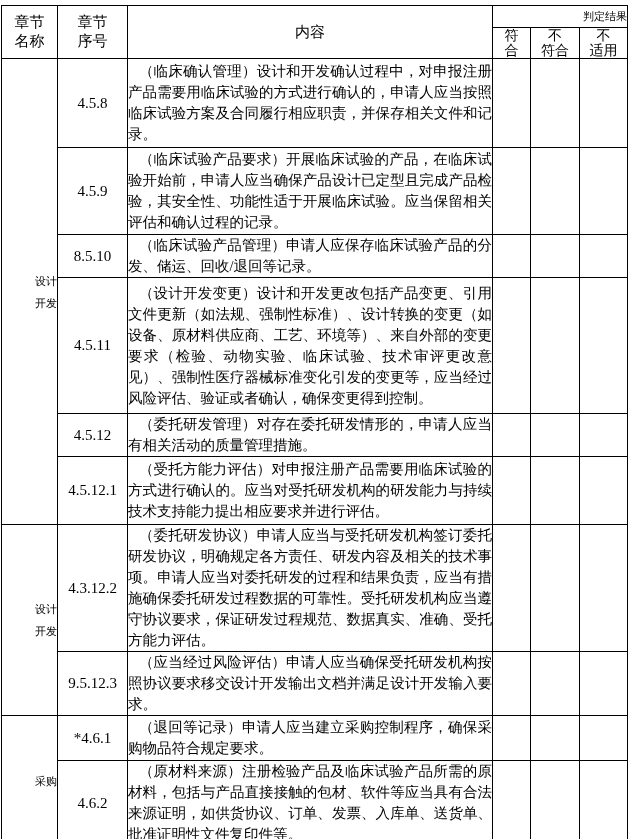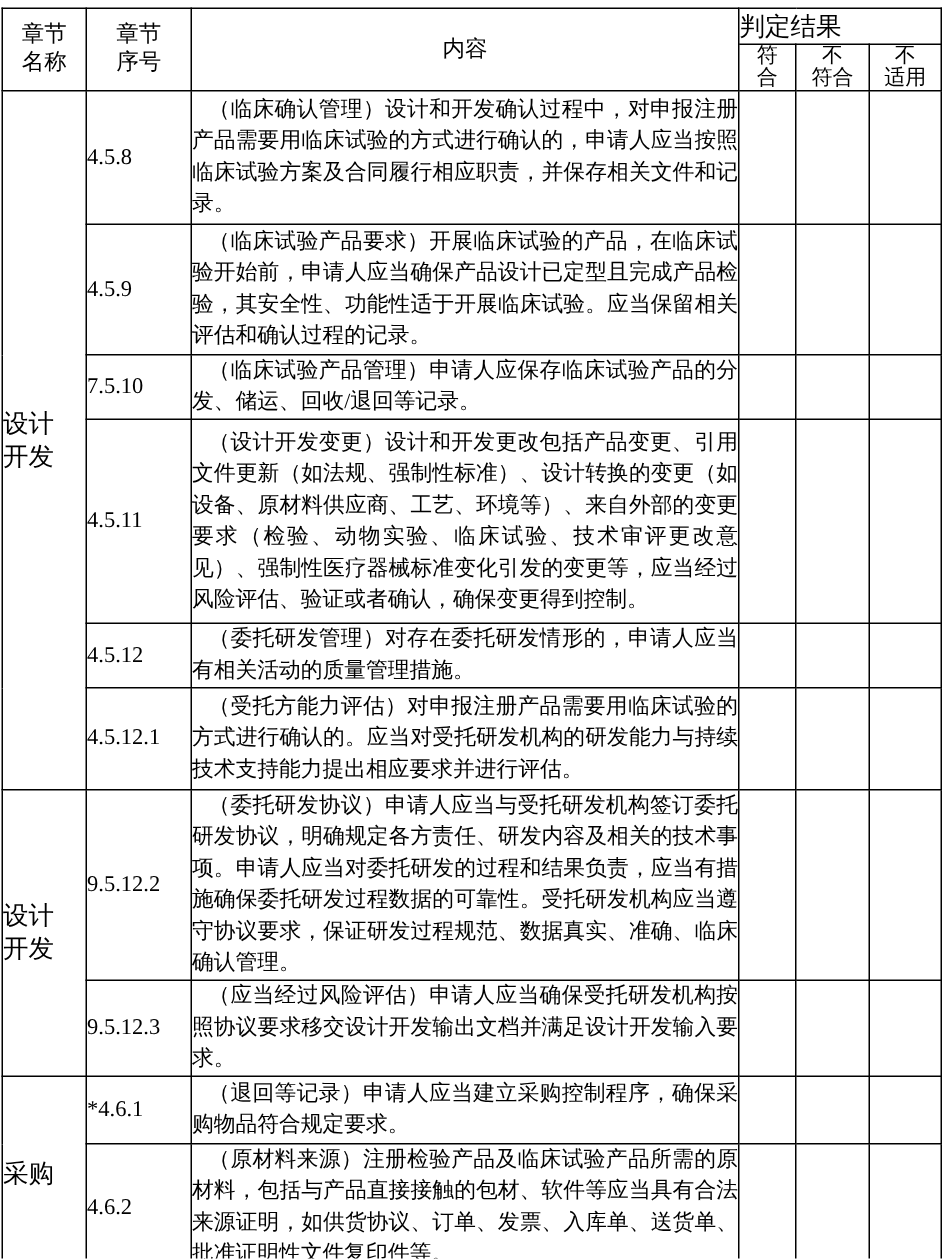--- a/index.html
+++ b/index.html
@@ -30,38 +30,38 @@
   col.c-fail    { width: 49px; }
   col.c-na      { width: 48px; }
 
   
   .h-stack {
     text-align: center; vertical-align: middle;
     white-space: pre-line;
     font-size: 15px; line-height: 19px;
   }
   .h-result {
-    text-align: left; vertical-align: middle;
-    font-size: 17px; height: 22px;
+    text-align: right; vertical-align: middle;
+    font-size: 11px; height: 22px;
   }
   .h-sub {
     text-align: center; vertical-align: middle;
     white-space: pre-line;
     font-size: 14px; line-height: 15px;
     height: 31px;
   }
 
   
   .section-cell {
-    text-align: left; vertical-align: middle;
+    text-align: right; vertical-align: middle;
     white-space: pre-line;
-    font-size: 17px; line-height: 22px;
+    font-size: 11px; line-height: 22px;
   }
   .num-cell {
-    text-align: left; vertical-align: middle;
+    text-align: center; vertical-align: middle;
     font-size: 15px;
   }
   .content-cell {
     vertical-align: middle;
     text-align: justify;
     font-size: 14.5px;
     line-height: 21px;
     padding: 1px 5px 1px 5px;
   }
   .content-cell p {
@@ -116,21 +116,21 @@
     <tr style="height:87px">
       <td class="num-cell">4.5.9</td>
       <td class="content-cell">
           <p>（临床试验产品要求）开展临床试验的产品，在临床试验开始前，申请人应当确保产品设计已定型且完成产品检验，其安全性、功能性适于开展临床试验。应当保留相关评估和确认过程的记录。</p>
         </td>
       <td class="judge-cell"></td>
       <td class="judge-cell"></td>
       <td class="judge-cell"></td>
     </tr>
     <tr style="height:41px">
-      <td class="num-cell">7.5.10</td>
+      <td class="num-cell">8.5.10</td>
       <td class="content-cell">
           <p>（临床试验产品管理）申请人应保存临床试验产品的分发、储运、回收/退回等记录。</p>
         </td>
       <td class="judge-cell"></td>
       <td class="judge-cell"></td>
       <td class="judge-cell"></td>
     </tr>
     <tr style="height:136px">
       <td class="num-cell">4.5.11</td>
       <td class="content-cell">
@@ -154,23 +154,23 @@
       <td class="content-cell">
           <p>（受托方能力评估）对申报注册产品需要用临床试验的方式进行确认的。应当对受托研发机构的研发能力与持续技术支持能力提出相应要求并进行评估。</p>
         </td>
       <td class="judge-cell"></td>
       <td class="judge-cell"></td>
       <td class="judge-cell"></td>
     </tr>
     <tr style="height:126px">
       <td rowspan="2" class="section-cell">设计
 开发</td>
-      <td class="num-cell">9.5.12.2</td>
-      <td class="content-cell">
-          <p>（委托研发协议）申请人应当与受托研发机构签订委托研发协议，明确规定各方责任、研发内容及相关的技术事项。申请人应当对委托研发的过程和结果负责，应当有措施确保委托研发过程数据的可靠性。受托研发机构应当遵守协议要求，保证研发过程规范、数据真实、准确、临床确认管理。</p>
+      <td class="num-cell">4.3.12.2</td>
+      <td class="content-cell">
+          <p>（委托研发协议）申请人应当与受托研发机构签订委托研发协议，明确规定各方责任、研发内容及相关的技术事项。申请人应当对委托研发的过程和结果负责，应当有措施确保委托研发过程数据的可靠性。受托研发机构应当遵守协议要求，保证研发过程规范、数据真实、准确、受托方能力评估。</p>
         </td>
       <td class="judge-cell"></td>
       <td class="judge-cell"></td>
       <td class="judge-cell"></td>
     </tr>
     <tr style="height:63px">
       <td class="num-cell">9.5.12.3</td>
       <td class="content-cell">
           <p>（应当经过风险评估）申请人应当确保受托研发机构按照协议要求移交设计开发输出文档并满足设计开发输入要求。</p>
         </td>

